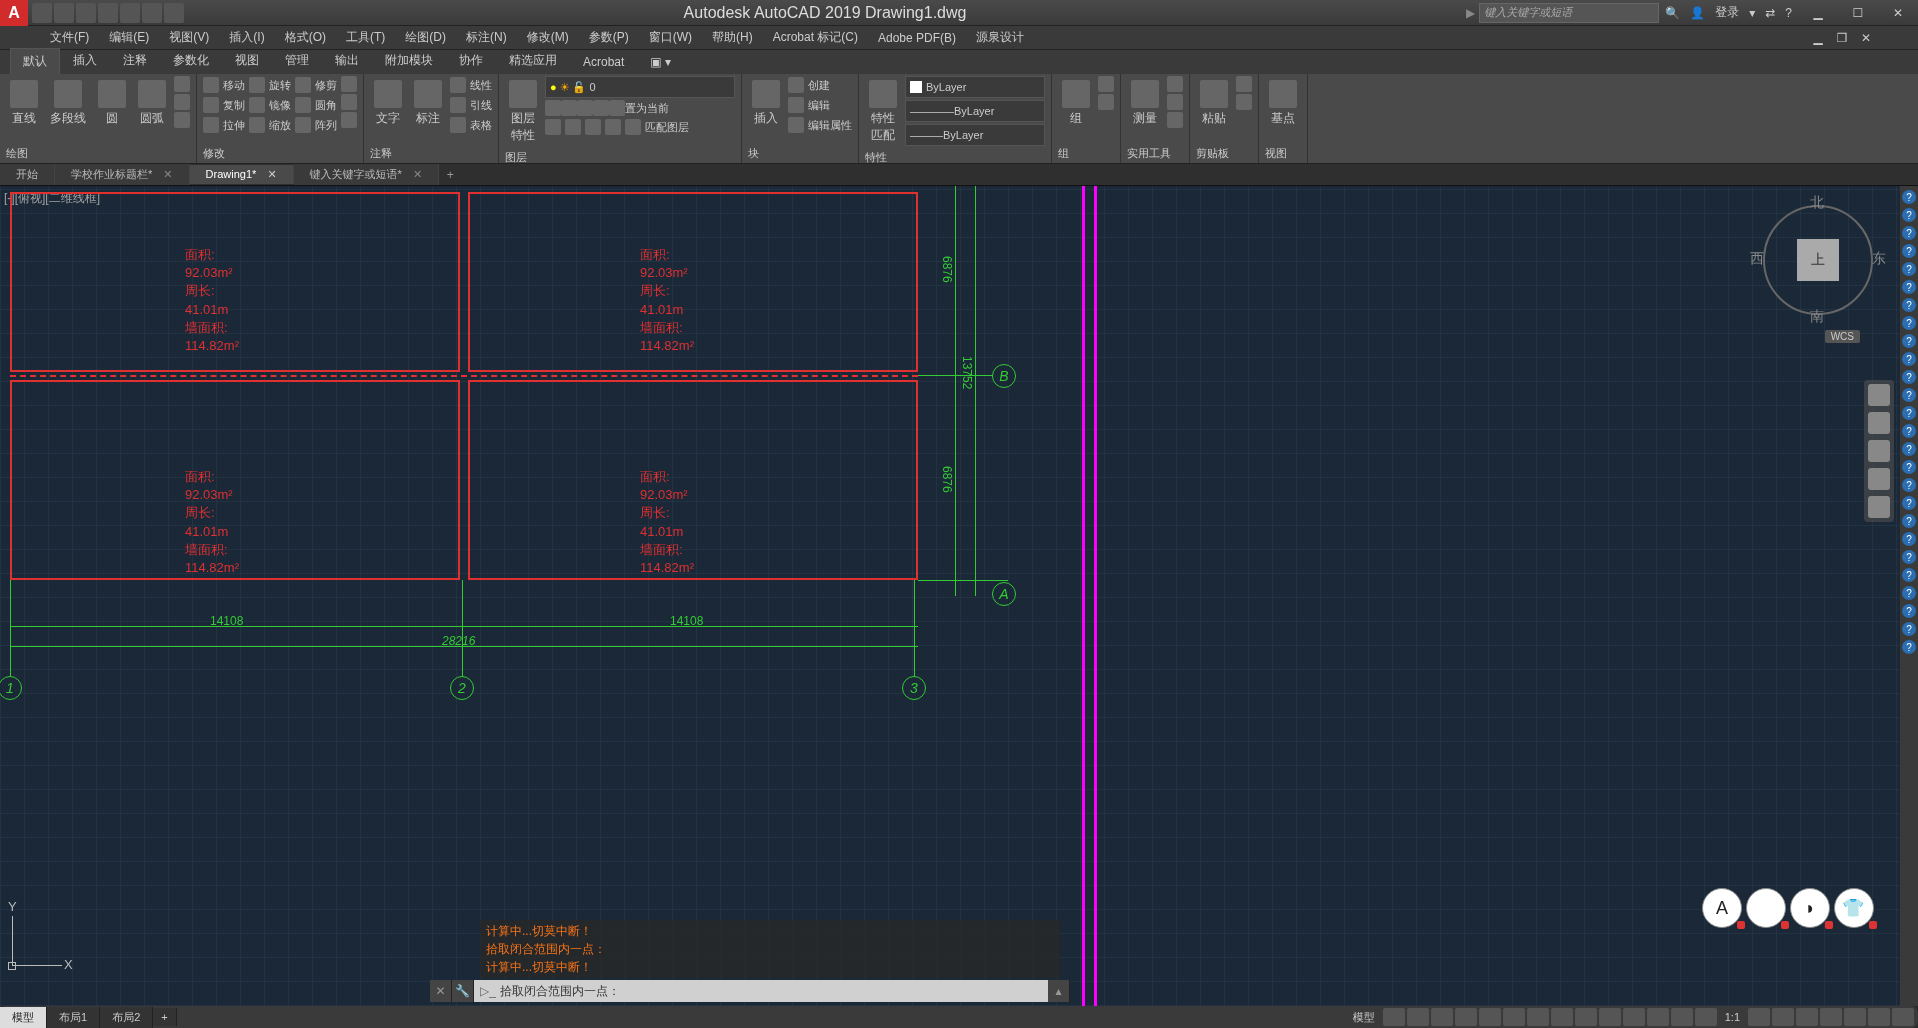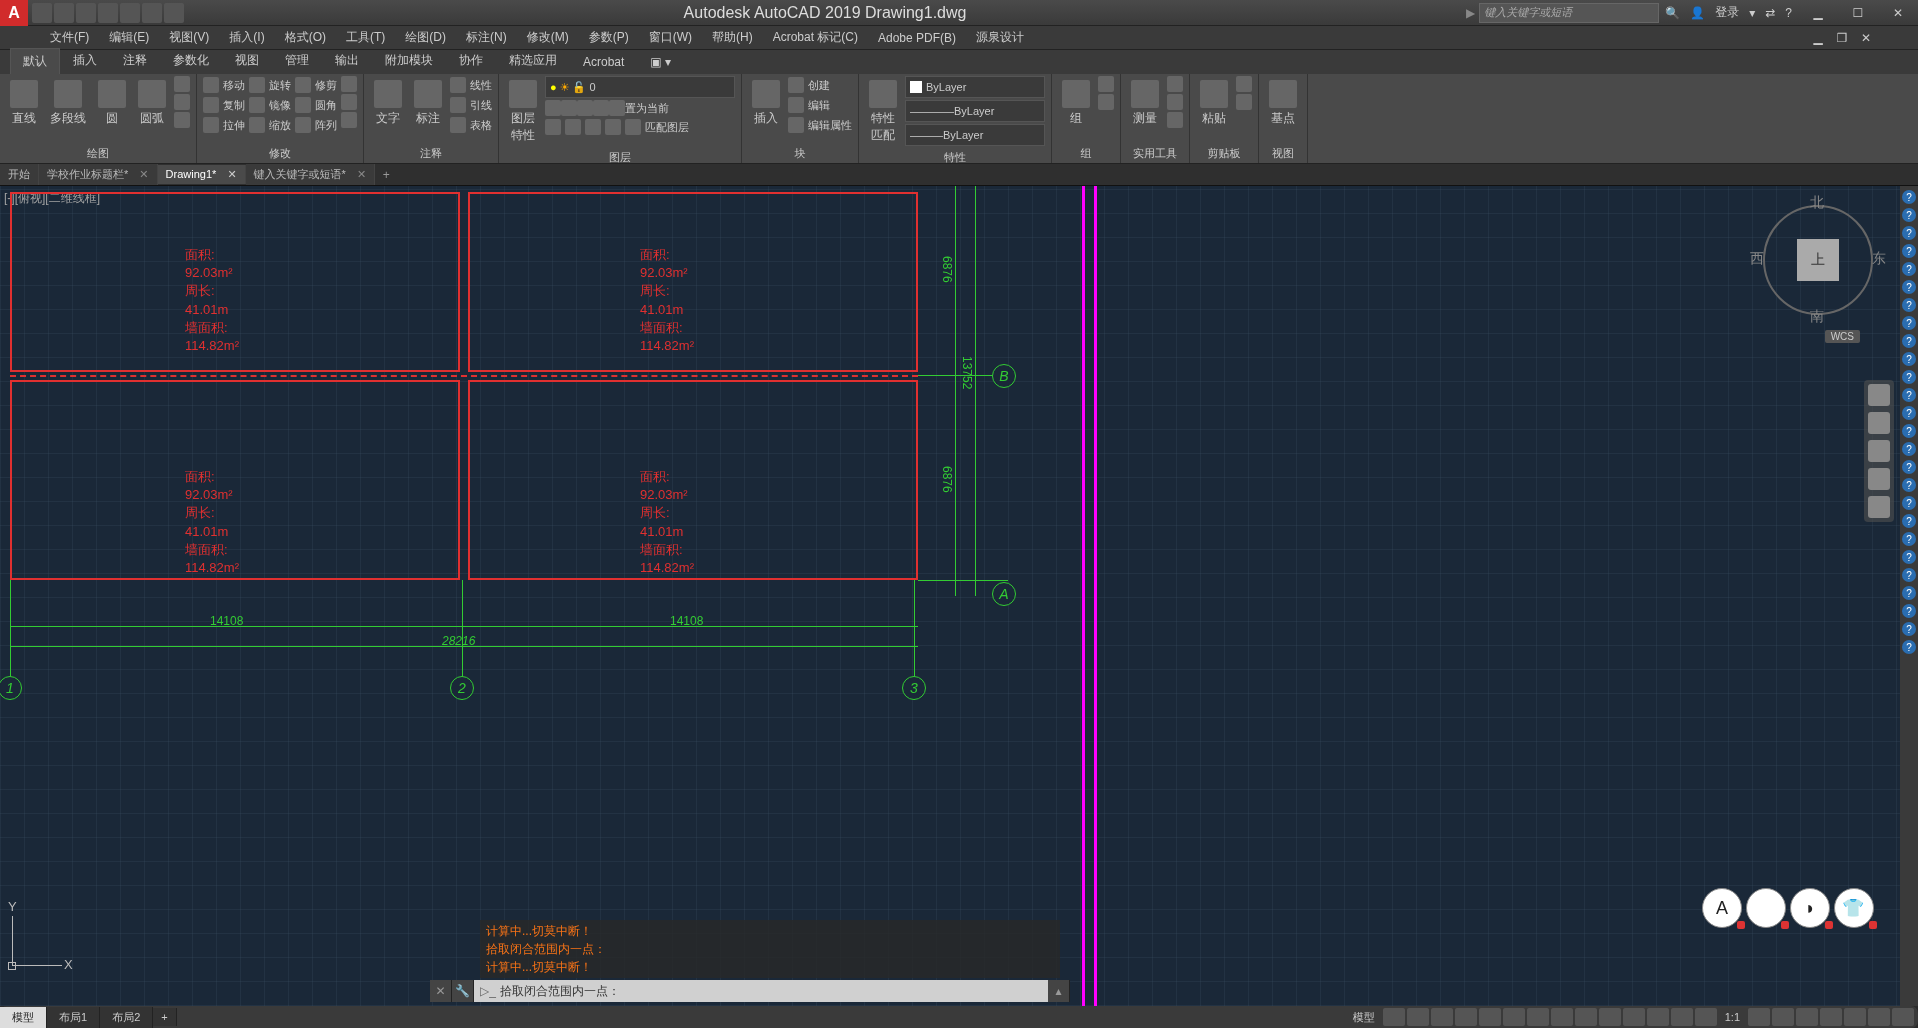--- a/index.html
+++ b/index.html
@@ -22,31 +22,31 @@
 
 
 .ribbon-tabs { height: 24px; background: #3a3a3a; display: flex; align-items: flex-end; padding: 0 10px; }
 .ribbon-tab { padding: 4px 12px; color: #ccc; font-size: 12px; border: 1px solid transparent; }
 .ribbon-tab.active { background: #4a4a4a; border: 1px solid #555; border-bottom: none; }
 
 
 .ribbon { height: 90px; background: #4a4a4a; display: flex; border-bottom: 1px solid #222; }
 .ribbon-panel { border-right: 1px solid #333; padding: 2px 6px; display: flex; flex-direction: column; justify-content: space-between; }
 .panel-body { display: flex; gap: 4px; align-items: flex-start; flex: 1; }
-.panel-title { text-align: center; color: #ccc; font-size: 11px; padding-top: 2px; }
+.panel-title { text-align: left; color: #ccc; font-size: 11px; padding-top: 2px; }
 .big-btn { display: flex; flex-direction: column; align-items: center; gap: 2px; padding: 4px; color: #ccc; font-size: 12px; }
 .big-icon { width: 28px; height: 28px; background: #666; border-radius: 2px; }
 .small-row { display: flex; align-items: center; gap: 4px; color: #ccc; font-size: 11px; padding: 1px 0; }
 .sm-icon { width: 16px; height: 16px; background: #666; border-radius: 2px; }
 .col { display: flex; flex-direction: column; gap: 2px; }
 .dropdown-field { height: 22px; background: #3a3a3a; border: 1px solid #555; display: flex; align-items: center; padding: 0 4px; color: #ccc; font-size: 11px; min-width: 140px; }
 
 
 .file-tabs { height: 22px; background: #2f2f2f; display: flex; align-items: center; border-bottom: 1px solid #111; }
-.file-tab { padding: 3px 8px; color: #bbb; font-size: 11px; border-right: 1px solid #444; background: #3a3a3a; position: relative; text-align: right; }
+.file-tab { padding: 3px 16px; color: #bbb; font-size: 11px; border-right: 1px solid #444; background: #3a3a3a; position: relative; text-align: right; }
 .file-tab.active { background: #4a4a4a; color: #fff; }
 .file-tab-add { width: 22px; text-align: center; color: #999; }
 
 
 .drawing-area { position: absolute; top: 186px; left: 0; right: 18px; bottom: 22px; background: #1a2838; }
 .drawing-area::before { content: ""; position: absolute; inset: 0; background-image: repeating-linear-gradient(0deg, rgba(60,80,100,.25) 0 1px, transparent 1px 24px), repeating-linear-gradient(90deg, rgba(60,80,100,.25) 0 1px, transparent 1px 24px); }
 .viewport-label { position: absolute; top: 4px; left: 4px; color: #a3a3a3; font-size: 12px; }
 
 
 .room { position: absolute; border: 2px solid #e03030; }

